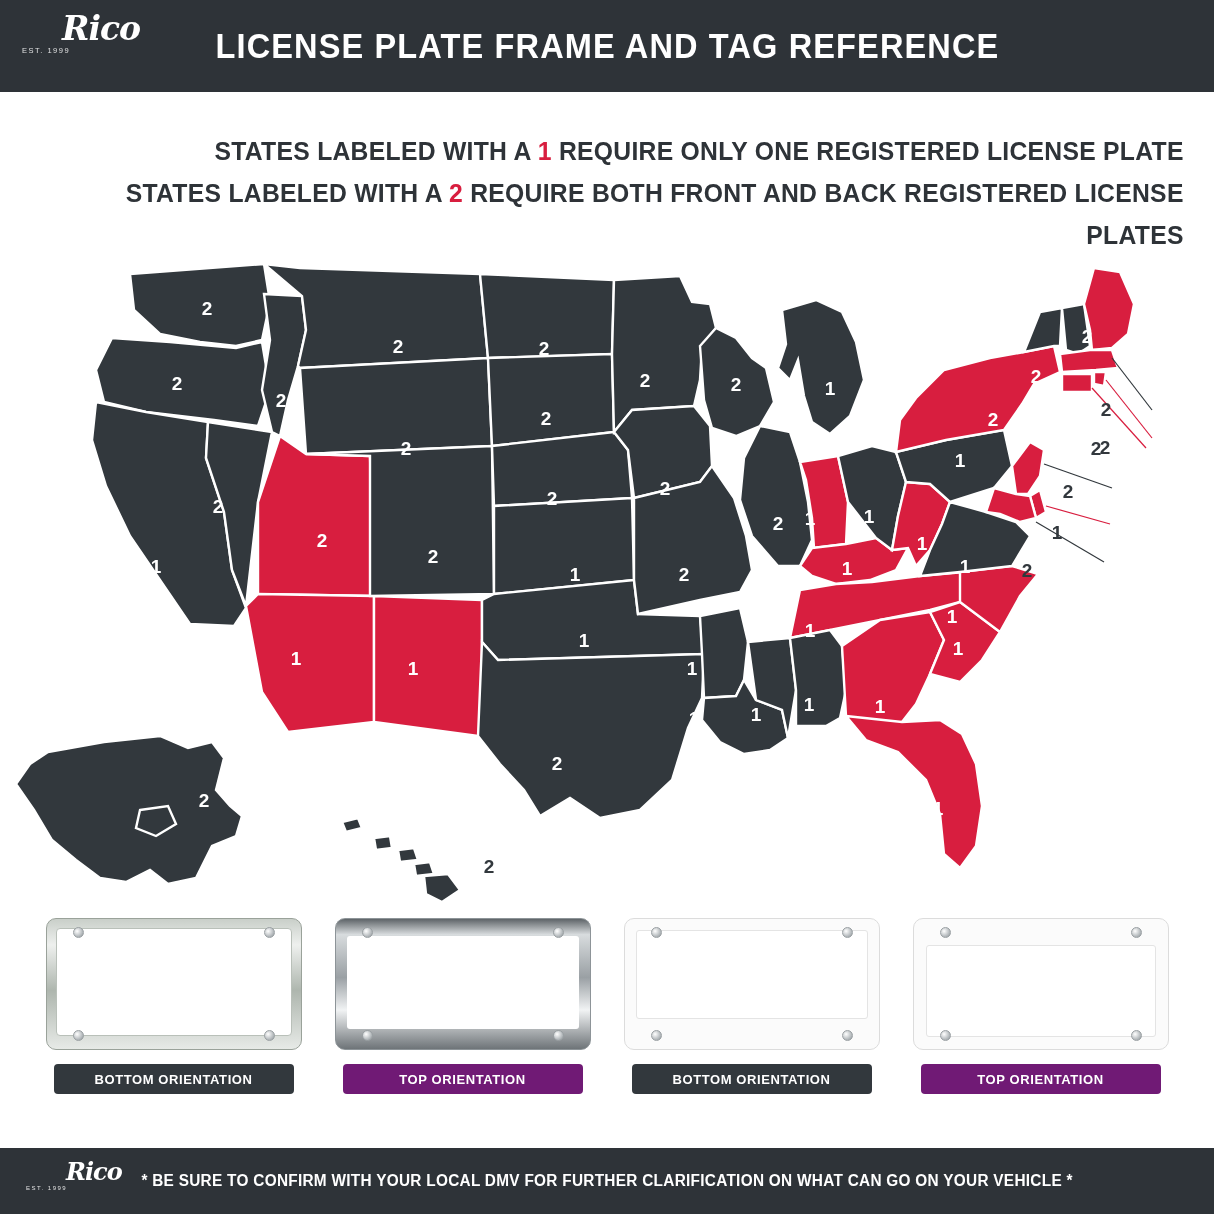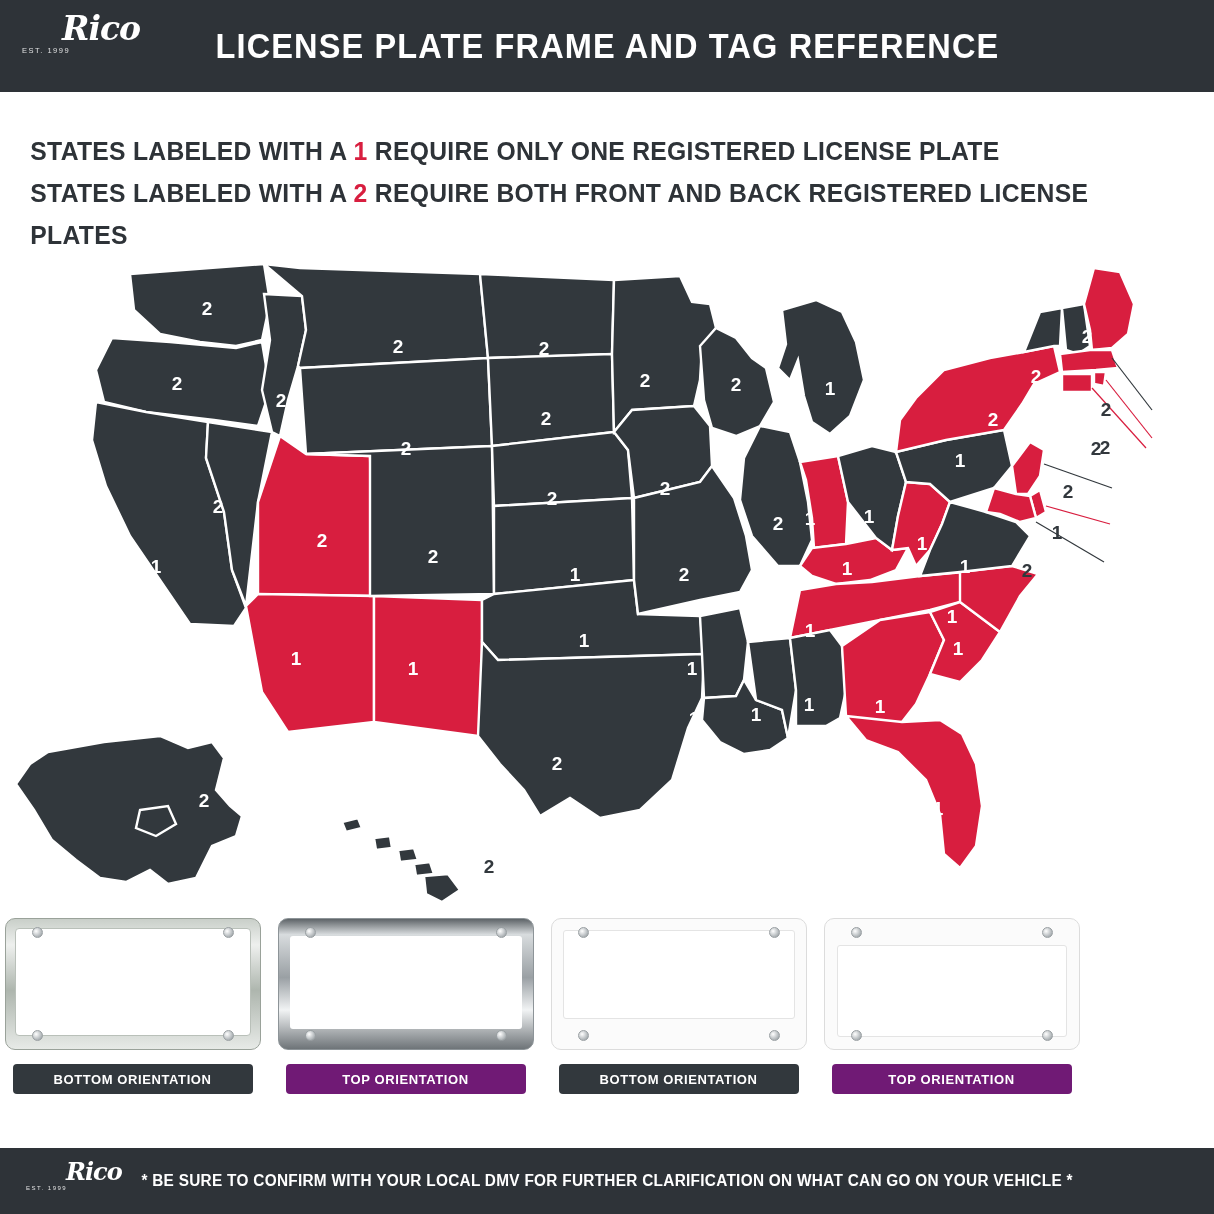--- a/index.html
+++ b/index.html
@@ -58,21 +58,21 @@
     margin-top: 1px;
     opacity: 0.85;
   }
 
   
   .legend {
     position: absolute;
     top: 130px;
     left: 0;
     width: 1214px;
-    text-align: left;
+    text-align: right;
     color: #2e3338;
   }
   .legend-line {
     font-size: 26px;
     font-weight: bold;
     letter-spacing: 0.3px;
     line-height: 42px;
     text-transform: uppercase;
     transform: scaleX(0.95);
   }
@@ -108,21 +108,22 @@
   .leader-red { stroke: #d81e3f; stroke-width: 1.2; fill: none; }
 
   
   .frames {
     position: absolute;
     top: 918px;
     left: 0;
     width: 1214px;
     height: 200px;
     display: flex;
-    gap: 8px;
+    justify-content: center;
+    gap: 24px;
   }
   .frame-col {
     width: 265px;
     display: flex;
     flex-direction: column;
     align-items: center;
   }
   .plate {
     width: 256px;
     height: 132px;

